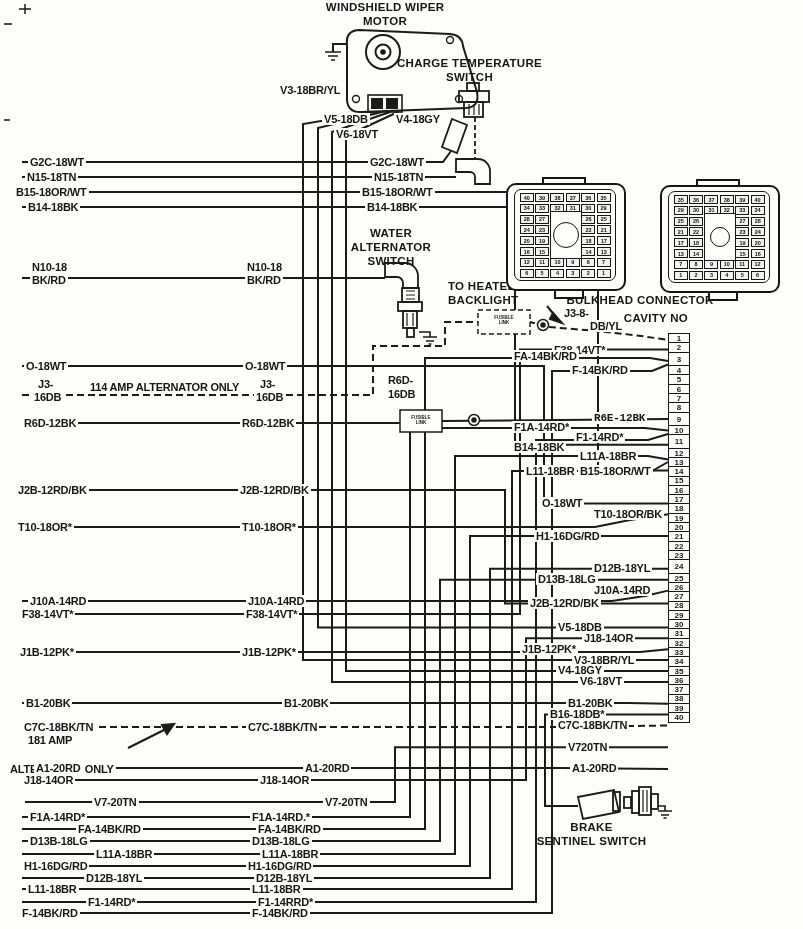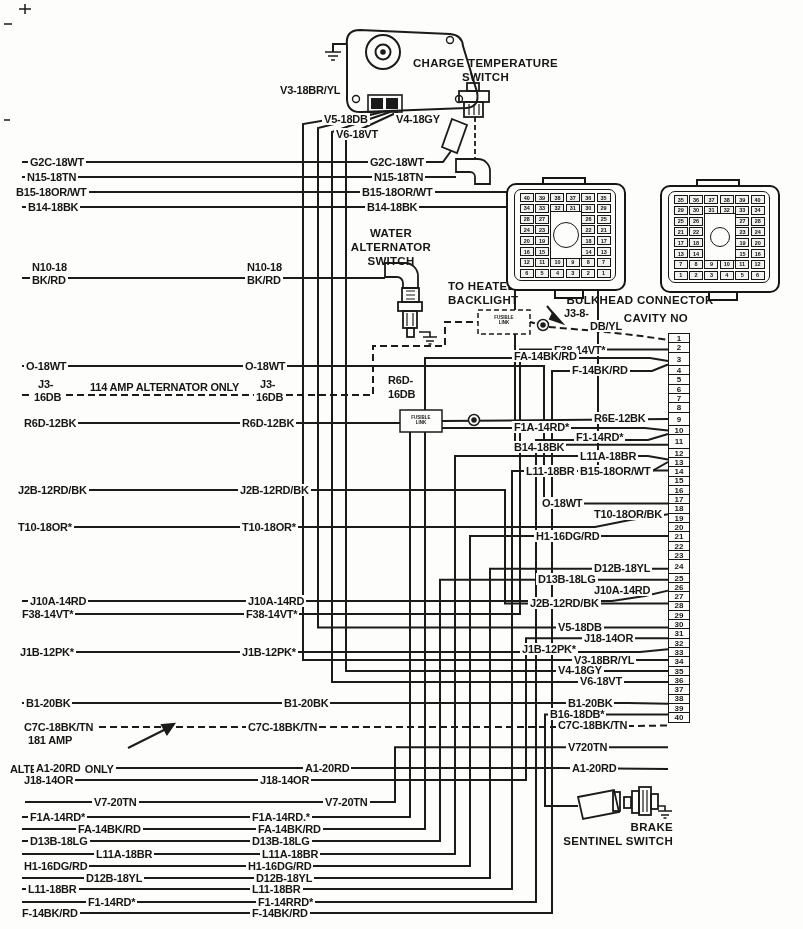--- a/index.html
+++ b/index.html
@@ -134,38 +134,42 @@
     <rect x="624" y="797" width="7" height="11"></rect>
     <rect x="632" y="791" width="7" height="22"></rect>
     <rect x="639" y="787" width="12" height="28"></rect>
     <path d="M643,790 v22 M647,790 v22" stroke-width="1.2"></path>
     <rect x="651" y="794" width="7" height="15"></rect>
     <polyline points="658,806 665,806 665,811" stroke-width="1.6"></polyline>
     <path d="M658,811 h14 M661,815 h8 M663.5,818 h3" stroke-width="1.6"></path>
   </g>
 </svg>
 
-<div class="title" style="left:408px;top:56px;width:155px;">
+<div class="title" style="left:300px;top:0px;width:170px;">
+  <div>WINDSHIELD WIPER</div>
+  <div>MOTOR</div>
+</div>
+<div class="title" style="left:392px;top:56px;width:155px;">
   <div>CHARGE TEMPERATURE</div>
   <div>SWITCH</div>
 </div>
 <div class="title" style="left:343px;top:226px;width:96px;">
   <div>WATER</div>
   <div>ALTERNATOR</div>
   <div>SWITCH</div>
 </div>
 <div class="title" style="left:448px;top:279px;width:80px;text-align:left;">
   <div>TO HEATED</div>
   <div>BACKLIGHT</div>
 </div>
 <div class="title" style="left:560px;top:293px;width:160px;">BULKHEAD CONNECTOR</div>
 <div class="title" style="left:606px;top:311px;width:100px;">CAVITY NO</div>
 <div class="lbl" style="left:562px;top:307px;">J3-8-</div>
 <div class="lbl" style="left:588px;top:320px;">DB/YL</div>
-<div class="title" style="left:558px;top:820px;width:115px;text-align:right;">
+<div class="title" style="left:534px;top:820px;width:115px;">
   <div>BRAKE</div>
   <div>SENTINEL SWITCH</div>
 </div>
 
 <div class="lbl" style="left:278px;top:84px;">V3-18BR/YL</div>
 <div class="lbl" style="left:322px;top:113px;">V5-18DB</div>
 <div class="lbl" style="left:334px;top:128px;">V6-18VT</div>
 <div class="lbl" style="left:394px;top:113px;">V4-18GY</div>
 
 <div class="lbl" style="left:386px;top:374px;">R6D-</div>
@@ -240,21 +244,21 @@
       <div class="lbl" style="left: 250px; top: 883px;">L11-18BR</div>
       <div class="lbl" style="left: 86px; top: 896px;">F1-14RD*</div>
       <div class="lbl" style="left: 256px; top: 896px;">F1-14RRD*</div>
       <div class="lbl" style="left: 20px; top: 907px;">F-14BK/RD</div>
       <div class="lbl" style="left: 250px; top: 907px;">F-14BK/RD</div>
     </div>
 <div id="strip-labels">
       <div class="lbl" style="left: 552px; top: 344px;">F38-14VT*</div>
       <div class="lbl" style="left: 512px; top: 350px;">FA-14BK/RD</div>
       <div class="lbl" style="left: 570px; top: 364px;">F-14BK/RD</div>
-      <div class="lbl" style="left: 592px; top: 412px;">R6E-12BK</div>
+      <div class="lbl" style="left: 592px; top: 412px; font-family: Liberation Mono, monospace;">R6E-12BK</div>
       <div class="lbl" style="left: 512px; top: 421px;">F1A-14RD*</div>
       <div class="lbl" style="left: 574px; top: 431px;">F1-14RD*</div>
       <div class="lbl" style="left: 512px; top: 441px;">B14-18BK</div>
       <div class="lbl" style="left: 578px; top: 450px;">L11A-18BR</div>
       <div class="lbl" style="left: 524px; top: 465px;">L11-18BR</div>
       <div class="lbl" style="left: 578px; top: 465px;">B15-18OR/WT</div>
       <div class="lbl" style="left: 540px; top: 497px;">O-18WT</div>
       <div class="lbl" style="left: 592px; top: 508px;">T10-18OR/BK</div>
       <div class="lbl" style="left: 534px; top: 530px;">H1-16DG/RD</div>
       <div class="lbl" style="left: 592px; top: 562px;">D12B-18YL</div>

